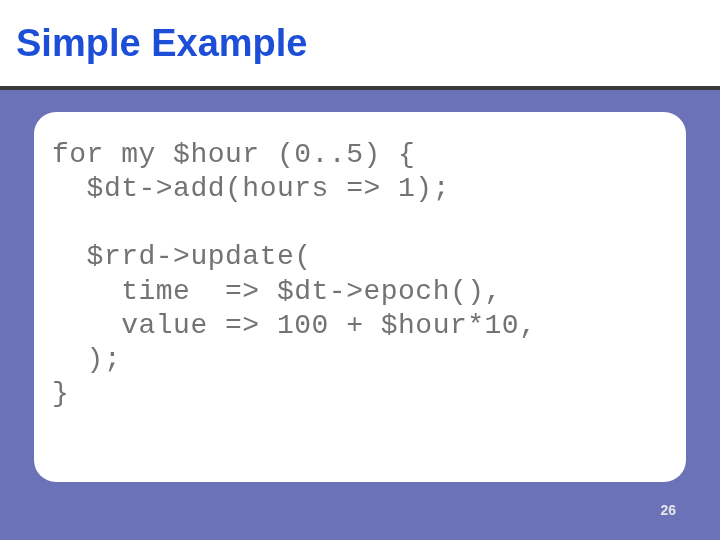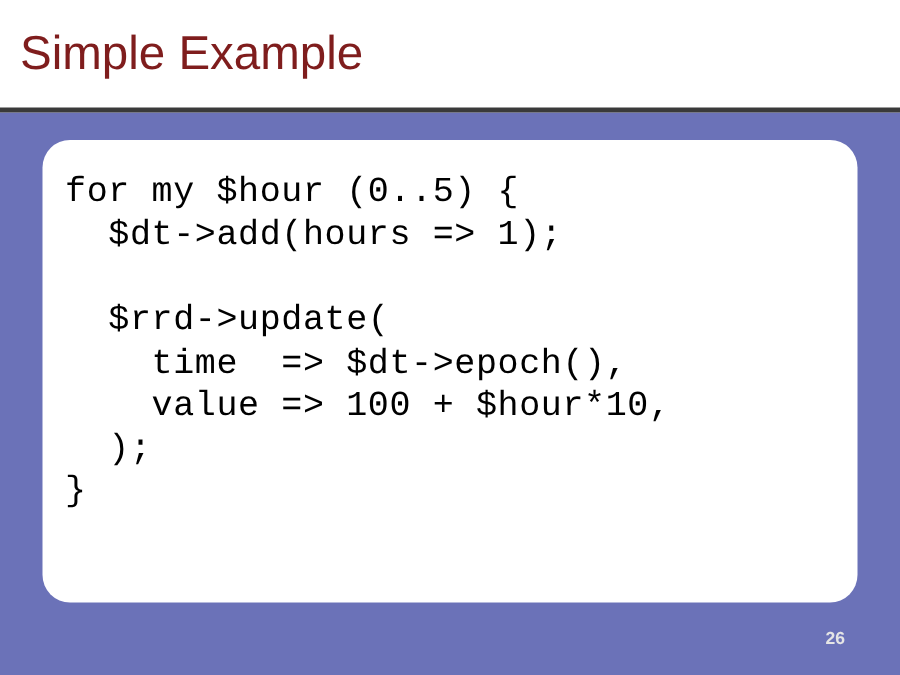--- a/index.html
+++ b/index.html
@@ -16,39 +16,39 @@
     right: 0;
     height: 90px;
     background: #ffffff;
     display: flex;
     align-items: center;
     padding-left: 16px;
     border-bottom: 4px solid #3a3a3a;
   }
   .title-bar h1 {
     font-size: 38px;
-    font-weight: normal;
-    color: #7f1d1d;
+    font-weight: bold;
+    color: #1d4ed8;
     letter-spacing: 0px;
   }
   .card {
     position: absolute;
     top: 112px;
     left: 34px;
     right: 34px;
     bottom: 58px;
     background: #ffffff;
     border-radius: 22px;
     padding: 26px 18px 20px 18px;
   }
   .code {
     font-family: "Courier New", Courier, monospace;
     font-size: 28px;
     line-height: 1.22;
-    color: #000000;
+    color: #737373;
     white-space: pre;
     letter-spacing: 0.5px;
   }
   .page-num {
     position: absolute;
     bottom: 22px;
     right: 44px;
     color: #e5e5e5;
     font-size: 14px;
     font-weight: bold;

